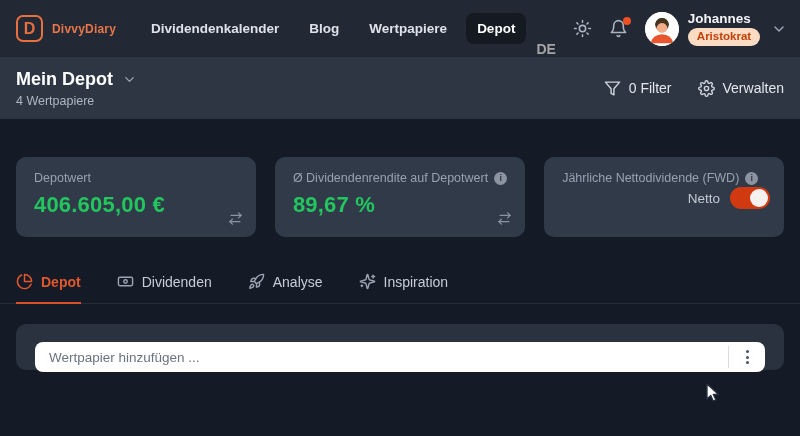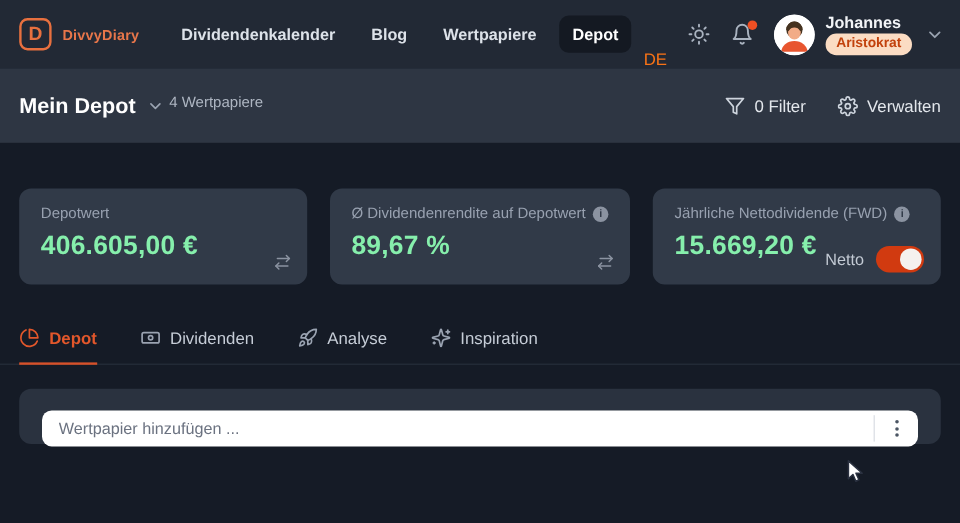--- a/index.html
+++ b/index.html
@@ -25,21 +25,21 @@
     color:#e8703f; font-weight:bold; font-size:16px;
   }
   .brand-name { color:#e8764a; font-size:12px; font-weight:600; letter-spacing:.2px; }
   .nav-links { display:flex; align-items:center; gap:8px; margin-left:14px; }
   .nav-link {
     color:#dde2e9; font-size:13.5px; font-weight:600;
     padding:8px 11px; border-radius:8px; cursor:pointer; white-space:nowrap;
   }
   .nav-link.active { background:#141922; color:#ffffff; }
   .nav-right { margin-left:auto; display:flex; align-items:center; gap:17px; }
-  .lang { color:#f97316; font-size:14px; font-weight:400; cursor:pointer;margin-top:40px; }
+  .lang { color:#a3a3a3; font-size:14px; font-weight:700; cursor:pointer;margin-top:40px; }
   .icon-btn { color:#aab3c0; cursor:pointer; position:relative; }
   .bell-dot {
     position:absolute; top:-2px; right:-3px; width:8px; height:8px;
     border-radius:50%; background:#f04f23;
   }
   .user-chip { display:flex; align-items:center; gap:9px; cursor:pointer; }
   .avatar {
     width:34px; height:34px; border-radius:50%; background:#ffffff; overflow:hidden;
     flex:none;
   }
@@ -49,45 +49,45 @@
     background:#fbdcc3; color:#c2410c; font-size:11.5px; font-weight:600;
     padding:3px 9px; border-radius:9px; line-height:1;
   }
   .chev { color:#9aa3b1; margin-left:2px; }
 
   
   .subheader {
     height:62px; background:#2e3643;
     display:flex; align-items:center; padding:0 16px;
   }
-  .sub-left { display:flex; flex-direction:row; gap:4px; }
+  .sub-left { display:flex; flex-direction:column; gap:4px; }
   .sub-title-row { display:flex; align-items:center; gap:7px; cursor:pointer; }
   .sub-title { font-size:18px; font-weight:700; color:#ffffff; }
   .sub-count { font-size:12.5px; color:#aeb6c2; }
   .sub-right { margin-left:auto; display:flex; align-items:center; gap:26px;text-align:right; }
   .sub-action { display:flex; align-items:center; gap:8px; color:#e3e7ec; font-size:14px; font-weight:500; cursor:pointer; }
   .sub-action svg { color:#cdd4dd; }
 
   
   .cards {
     display:flex; gap:19px; padding:38px 16px 0 16px;
   }
   .card {
     flex:1; height:80px; background:#313a48; border-radius:10px;
     padding:14px 18px; position:relative;
   }
   .card-label { font-size:12.5px; color:#98a1b0; display:flex; align-items:center; gap:6px; white-space:nowrap; }
-  .card-value { font-size:22px; font-weight:700; color:#86efac; margin-top:7px; letter-spacing:.2px; }
+  .card-value { font-size:22px; font-weight:700; color:#22c55e; margin-top:7px; letter-spacing:.2px; }
   .info-dot {
     width:13px; height:13px; border-radius:50%; background:#8b93a1; color:#313a48;
     font-size:9px; font-weight:700; display:inline-flex; align-items:center; justify-content:center;
     font-style:normal; cursor:pointer; flex:none;
   }
   .swap-btn { position:absolute; right:13px; bottom:11px; color:#8b93a1; cursor:pointer; }
-  .toggle-wrap { position:absolute; right:14px; bottom:10px; display:flex; align-items:center; gap:10px; }
+  .toggle-wrap { position:absolute; right:14px; bottom:28px; display:flex; align-items:center; gap:10px; }
   .toggle-label { font-size:13.5px; color:#c3cad4; }
   .toggle {
     width:40px; height:22px; border-radius:11px; background:#d13a10; position:relative; cursor:pointer;
   }
   .toggle-knob {
     position:absolute; top:2px; right:2px; width:18px; height:18px; border-radius:50%; background:#f5f1ee;
   }
 
   
   .tabs {
@@ -255,21 +255,20 @@
           <path d="M3 17h16"></path>
       </svg>
     </span>
   </div>
 
   <div class="card">
     <div class="card-label">
       <span>Jährliche Nettodividende (FWD)</span>
       <i class="info-dot">i</i>
     </div>
-    <div class="card-value">15.669,20 €</div>
     <div class="toggle-wrap">
       <span class="toggle-label">Netto</span>
       <div class="toggle">
         <div class="toggle-knob"></div>
       </div>
     </div>
   </div>
 
 </div>
 

